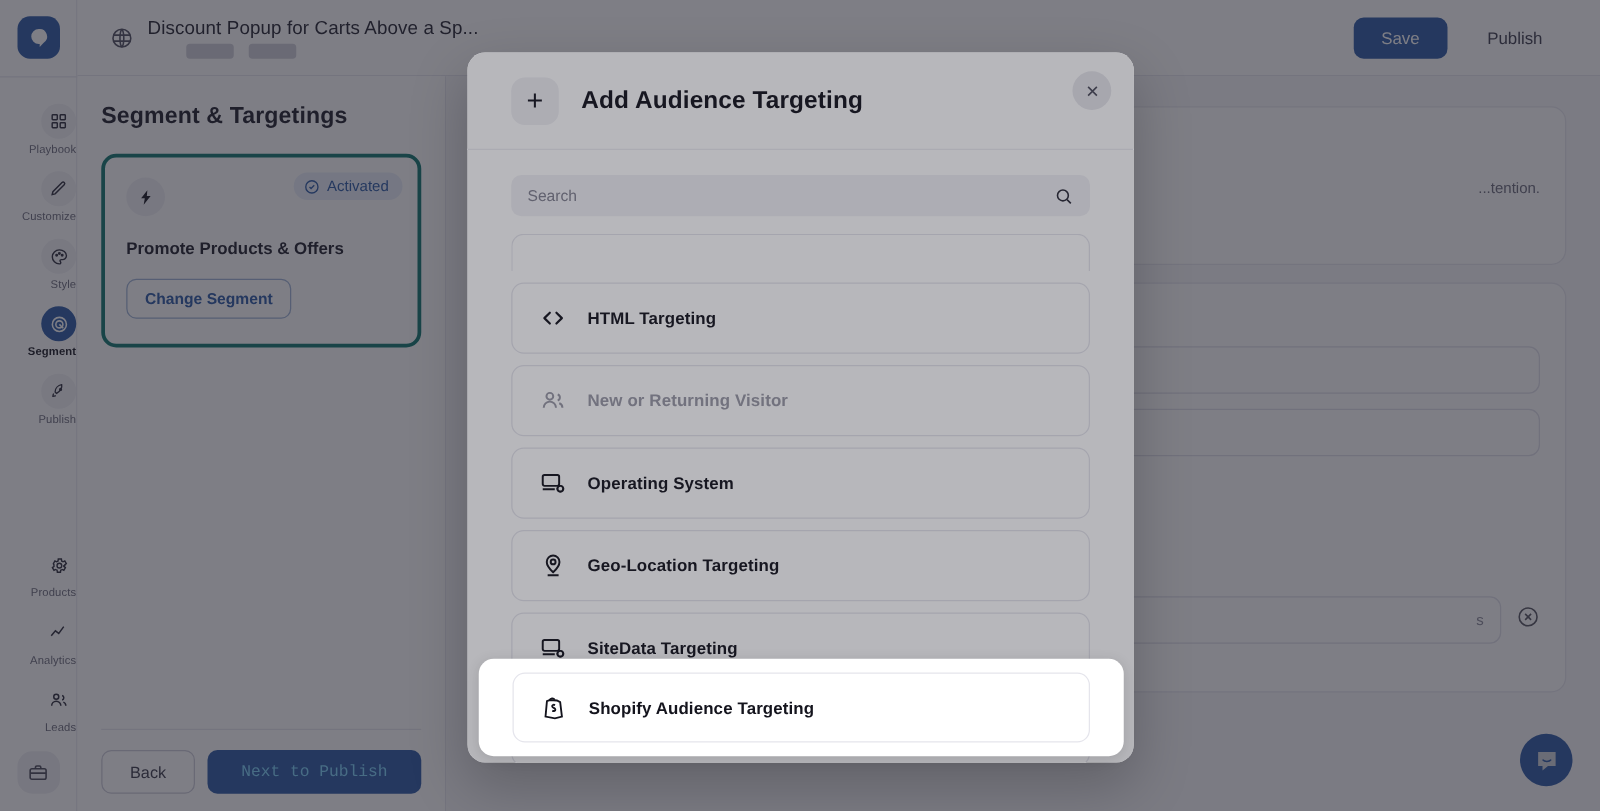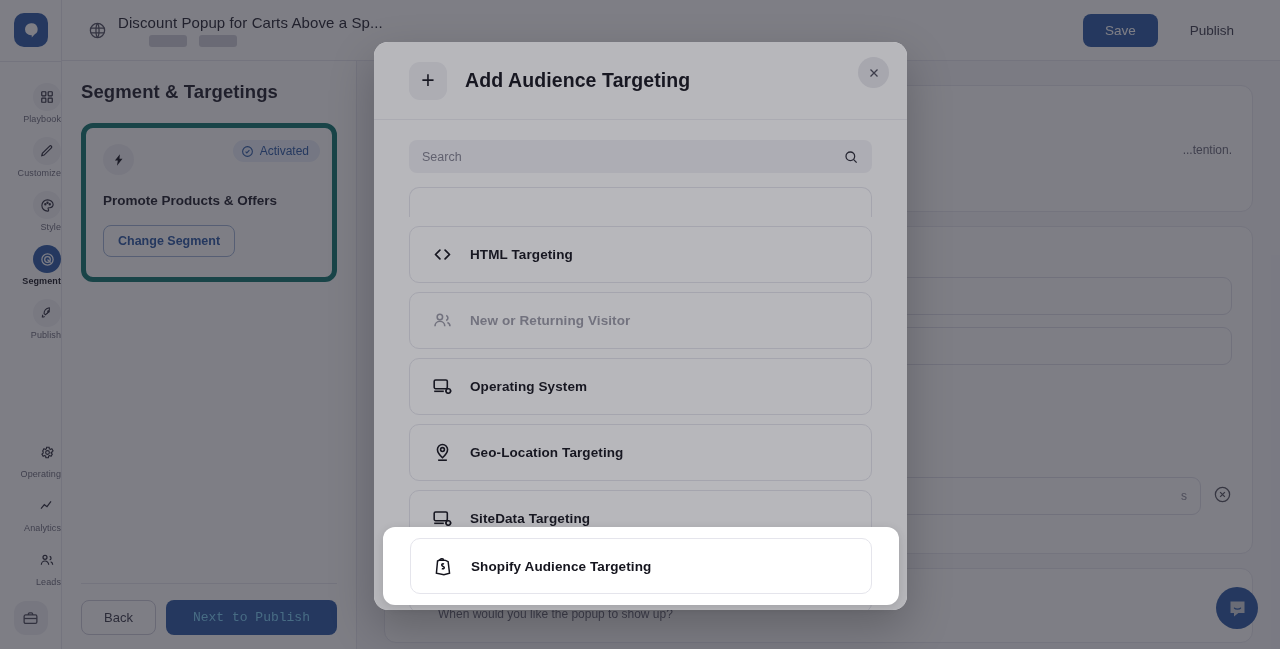--- a/index.html
+++ b/index.html
@@ -73,21 +73,21 @@
   .btn-ghost { background: transparent; color: #3d3d4c; }
 
   
   .segpanel {
     position: absolute; left: 62px; top: 61px; width: 295px; bottom: 0;
     background: #ffffff; border-right: 1px solid #e8e8ee;
     padding: 20px 19px 0;
   }
   .segpanel h2 { font-size: 18.5px; color: #1d1d29; font-weight: 700; letter-spacing: .1px; }
   .seg-card {
-    margin-top: 20px; border: 5px solid #0f766e; border-radius: 12px;
+    margin-top: 20px; border: 3px solid #0f766e; border-radius: 12px;
     padding: 16px 17px 20px; position: relative;
   }
   .activated {
     position: absolute; right: 12px; top: 12px;
     display: flex; align-items: center; gap: 6px;
     background: #e9effa; color: #2b59a4;
     font-size: 12px; border-radius: 14px; padding: 4px 11px 4px 8px;
   }
   .bolt-circle {
     width: 31px; height: 31px; border-radius: 50%; background: #f1f1f6;
@@ -300,21 +300,21 @@
     </div>
 
     <div class="rail-bottom">
       <div class="rail-item">
         <div class="rail-ico" style="background:transparent">
           <svg width="15" height="15" viewBox="0 0 24 24" fill="none" stroke="currentColor" stroke-width="1.8">
               <circle cx="12" cy="12" r="3"></circle>
               <path d="M19 12a7 7 0 00-.1-1l2-1.5-2-3.4-2.3 1a7 7 0 00-1.7-1l-.3-2.5h-4l-.3 2.5a7 7 0 00-1.7 1l-2.3-1-2 3.4L5.1 11a7 7 0 000 2l-2 1.5 2 3.4 2.3-1a7 7 0 001.7 1l.3 2.5h4l.3-2.5a7 7 0 001.7-1l2.3 1 2-3.4-2-1.5c.06-.33.1-.66.1-1z"></path>
             </svg>
         </div>
-        <span class="rail-label">Operating</span>
+        <span class="rail-label">Products</span>
       </div>
       <div class="rail-item">
         <div class="rail-ico" style="background:transparent">
           <svg width="16" height="16" viewBox="0 0 24 24" fill="none" stroke="currentColor" stroke-width="1.8">
               <path d="M3 16l5-6 4 3 6-8"></path>
             </svg>
         </div>
         <span class="rail-label">Analytics</span>
       </div>
       <div class="rail-item">
@@ -407,35 +407,20 @@
         <span class="x-btn">
           <svg width="19" height="19" viewBox="0 0 24 24" fill="none" stroke="currentColor" stroke-width="1.6">
               <circle cx="12" cy="12" r="9"></circle>
               <path d="M9 9l6 6M15 9l-6 6"></path>
             </svg>
         </span>
       </div>
       <div style="height:20px"></div>
     </div>
 
-    <div class="card">
-      <div class="card-row">
-        <span class="card-ico">
-          <svg width="19" height="19" viewBox="0 0 24 24" fill="none" stroke="currentColor" stroke-width="1.7">
-              <path d="M3.5 12a8.5 8.5 0 108.5-8.5A8.5 8.5 0 005.2 7"></path>
-              <path d="M3.5 4v3.4h3.4"></path>
-              <path d="M12 7.5V12l3 1.8"></path>
-            </svg>
-        </span>
-        <div>
-          <div class="card-h">Frequency Settings</div>
-          <div class="card-s">When would you like the popup to show up?</div>
-        </div>
-      </div>
-    </div>
 
     <div class="intercom">
       <svg width="21" height="21" viewBox="0 0 24 24" fill="#cfd4dc">
           <path d="M4 4h16v13H13l-5 4v-4H4z"></path>
           <path d="M8.5 11.5c1.2 1.6 5.8 1.6 7 0" stroke="#2b59a4" stroke-width="1.4" fill="none" stroke-linecap="round"></path>
         </svg>
     </div>
   </div>
 </div>
 

